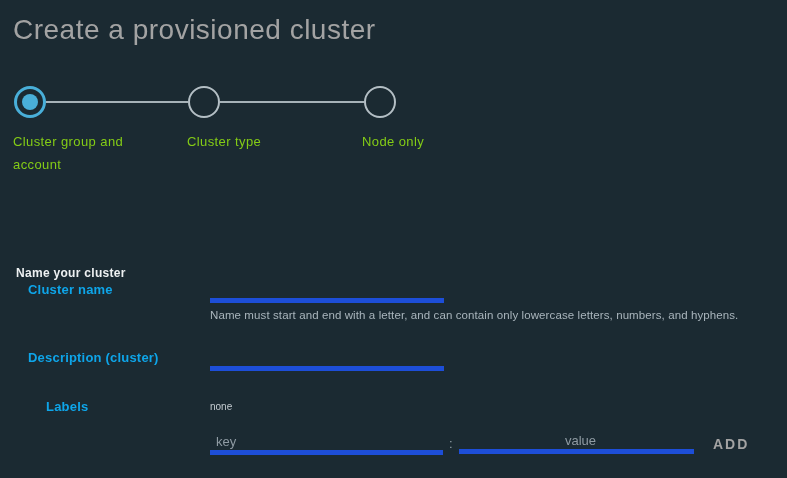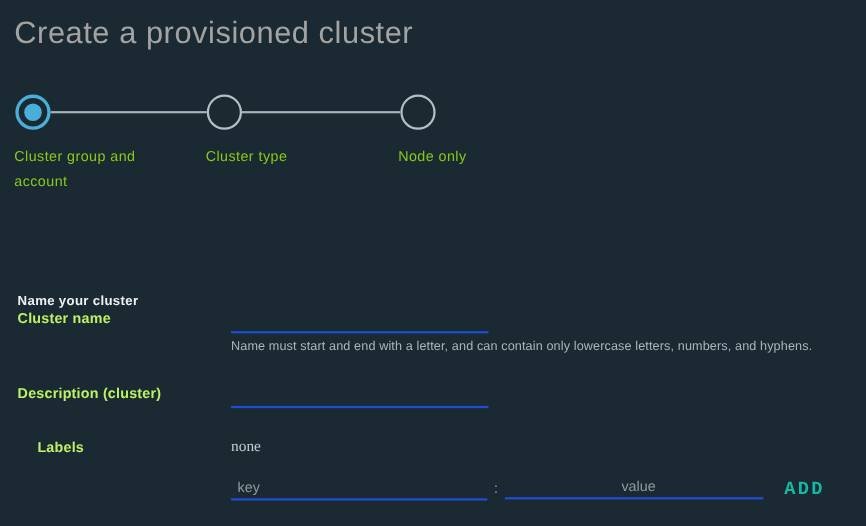--- a/index.html
+++ b/index.html
@@ -57,67 +57,66 @@
     font-size: 12px;
     font-weight: 700;
     letter-spacing: 0.3px;
     color: #eef1f2;
     line-height: 26px;
     margin-top: 32px;
   }
 
   
   .field-label {
-    left: 16px;
+    left: 28px;
     font-size: 13px;
     font-weight: 700;
     letter-spacing: 0.2px;
-    color: #bef264;
+    color: #0ea5e9;
     line-height: 15px;
   }
   .underline-input {
     background: transparent;
     border: none;
-    border-bottom: 2px solid #1d4ed8;
+    border-bottom: 5px solid #1d4ed8;
     height: 21px;
     font-family: "Liberation Sans", sans-serif;
     font-size: 13px;
     color: #e6eaec;
     outline: none;
     padding: 0 0 2px 0;
   }
   .underline-input::placeholder { color: #8f9ba3; opacity: 1; }
   .helper-text {
     left: 210px;
     font-size: 11.5px;
     letter-spacing: 0.1px;
     color: #a9b5bc;
     white-space: nowrap;
     line-height: 14px;
   }
   .none-value {
     left: 210px;
-    font-size: 14px;
+    font-size: 10px;
     color: #c5ccd1;
     line-height: 15px;
-    font-family: Liberation Serif, serif;
   }
   .kv-separator {
     font-size: 13px;
     color: #93a0a8;
     line-height: 15px;
   }
   .add-button {
     background: none;
     border: none;
-    font-family: Liberation Mono, monospace;
-    font-size: 17px;
+    font-family: Liberation Sans, sans-serif;
+    font-size: 14px;
     font-weight: 700;
     letter-spacing: 2px;
-    color: #14b8a6;
+    color: #a3a3a3;
     cursor: pointer;
     padding: 2px 3px;
   }
 </style>
 </head>
 <body>
 
 <h1 class="abs page-title">Create a provisioned cluster</h1>
 
 <div>

